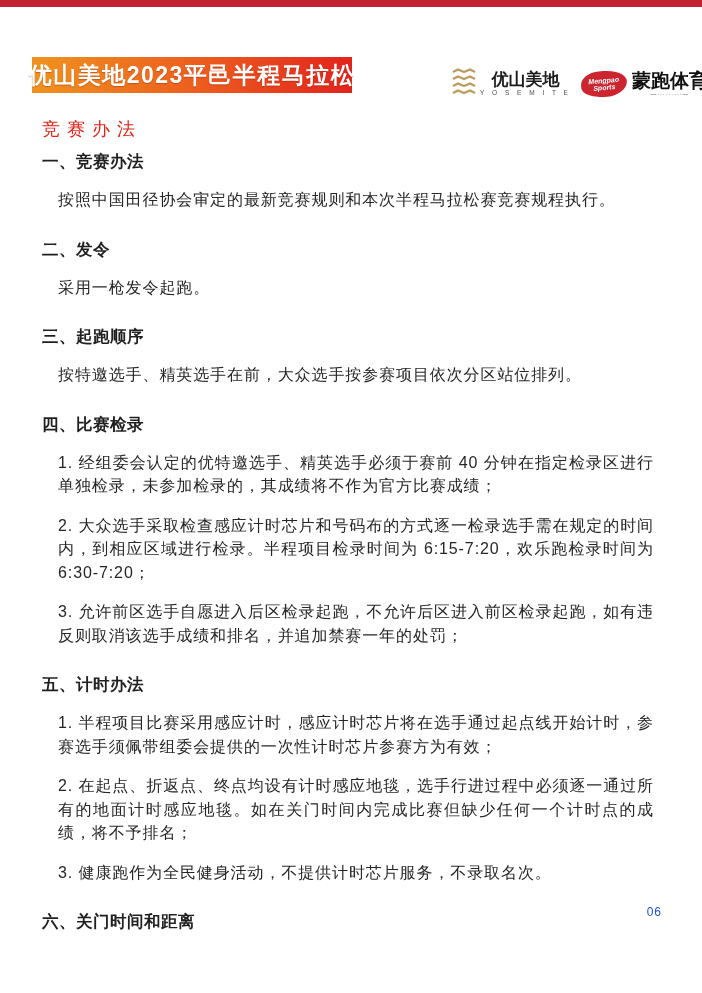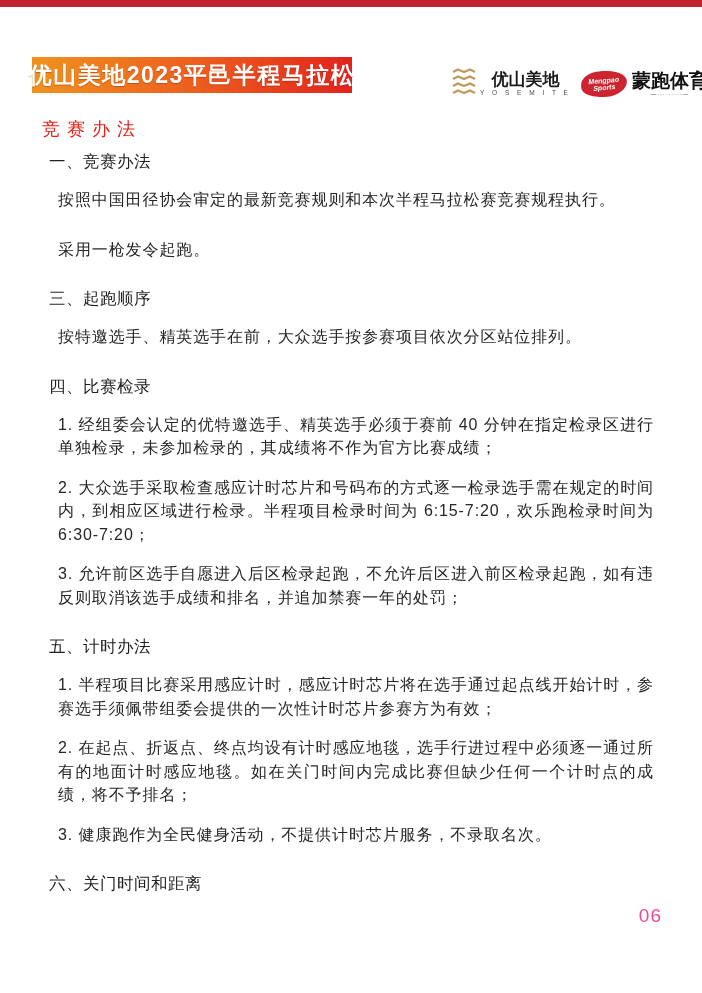--- a/index.html
+++ b/index.html
@@ -50,31 +50,31 @@
   .doc{
     position:absolute;left:42px;top:116px;width:628px;
   }
   .doc-title{
     margin:0 0 8px 0;
     font-size:18px;line-height:26px;font-weight:normal;
     color:#e2231a;letter-spacing:7px;
   }
   .section{margin:0 0 26px 0;}
   .section h2{
-    margin:7px;font-size:16.5px;line-height:22px;font-weight:normal;color:#1f1f1f;
+    margin:0;font-size:16.5px;line-height:22px;font-weight:bold;color:#1f1f1f;
     letter-spacing:0.5px;
   }
   .section p{
     margin:16px;font-size:16px;line-height:23.5px;color:#262626;
     letter-spacing:0.9px;
     text-align:justify;
   }
   .page-number{
     position:absolute;right:40px;top:905px;
-    font-size:19px;color:#ec4899;letter-spacing:1px;
+    font-size:12px;color:#1d4ed8;letter-spacing:1px;
   }
 </style>
 </head>
 <body>
 
 <div class="top-bar"></div>
 
 <div class="banner">
   <span class="banner-title">优山美地2023平邑半程马拉松</span>
 </div>
@@ -109,20 +109,21 @@
 </div>
 
 <main class="doc">
   <h1 class="doc-title">竞赛办法</h1>
   <div id="sections">
       <section class="section">
         <h2>一、竞赛办法</h2>
         <p>按照中国田径协会审定的最新竞赛规则和本次半程马拉松赛竞赛规程执行。</p>
       </section>
       <section class="section">
+        <h2>二、发令</h2>
         <p>采用一枪发令起跑。</p>
       </section>
       <section class="section">
         <h2>三、起跑顺序</h2>
         <p>按特邀选手、精英选手在前，大众选手按参赛项目依次分区站位排列。</p>
       </section>
       <section class="section">
         <h2>四、比赛检录</h2>
         <p>1. 经组委会认定的优特邀选手、精英选手必须于赛前 40 分钟在指定检录区进行单独检录，未参加检录的，其成绩将不作为官方比赛成绩；</p>
         <p>2. 大众选手采取检查感应计时芯片和号码布的方式逐一检录选手需在规定的时间内，到相应区域进行检录。半程项目检录时间为 6:15-7:20，欢乐跑检录时间为 6:30-7:20；</p>

